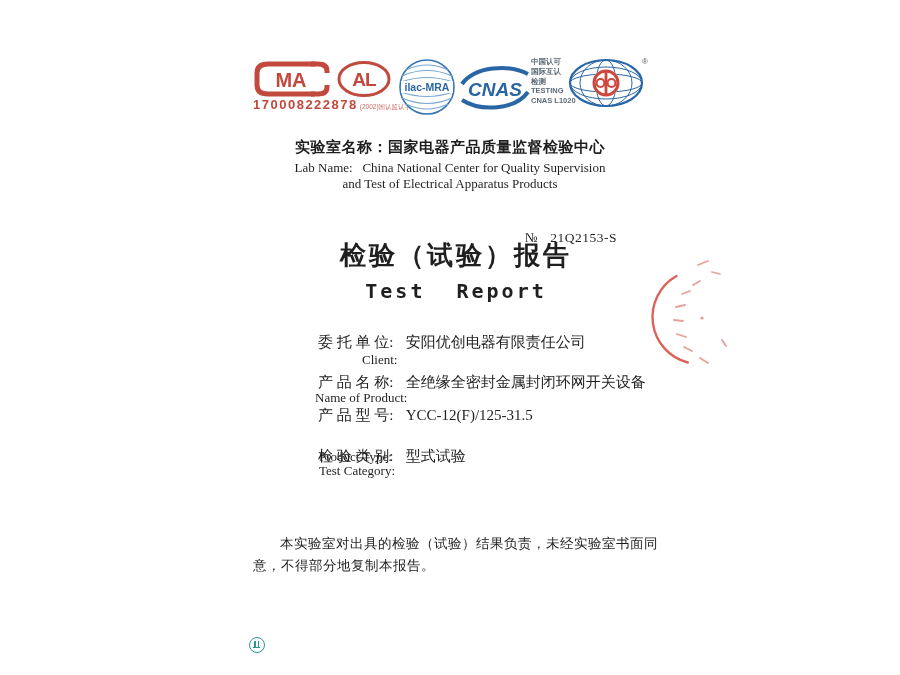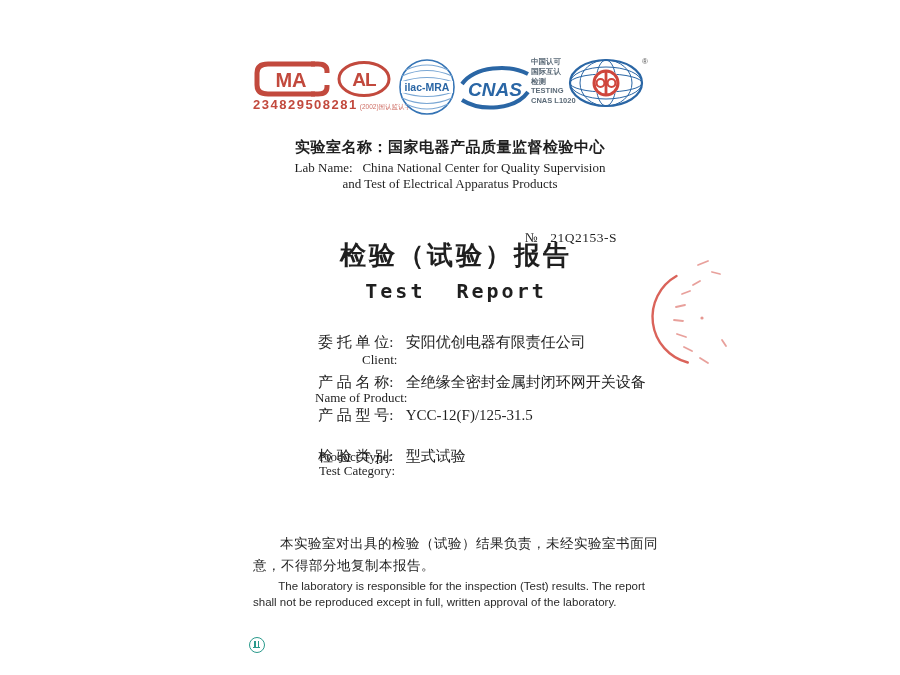--- a/index.html
+++ b/index.html
@@ -60,21 +60,21 @@
 <div class="page">
 
   <svg class="logo" style="left:253px; top:60px;" width="78" height="38" viewBox="0 0 78 38">
     <path d="M62,4 H15 Q4,4 4,13 V25 Q4,34 15,34 H62" fill="none" stroke="#c2493d" stroke-width="5"></path>
     <path d="M58,4 H65 Q74,4 74,11 V13" fill="none" stroke="#c2493d" stroke-width="5"></path>
     <path d="M58,34 H65 Q74,34 74,27 V25" fill="none" stroke="#c2493d" stroke-width="5"></path>
     <text x="38" y="27" text-anchor="middle" font-family="Liberation Sans, sans-serif" font-size="20" font-weight="bold" fill="#c2493d">MA</text>
   </svg>
 
   <div class="cma-number">
-    <span>234829508281</span><span class="cma-note">(2002)国认监认字325号</span>
+    <span>170008222878</span><span class="cma-note">(2002)国认监认字325号</span>
   </div>
 
   <svg class="logo" style="left:336px; top:60px;" width="56" height="38" viewBox="0 0 56 38">
     <ellipse cx="28" cy="19" rx="25" ry="16.5" fill="none" stroke="#c2493d" stroke-width="3"></ellipse>
     <text x="28" y="26" text-anchor="middle" font-family="Liberation Sans, sans-serif" font-size="19" font-weight="bold" fill="#c2493d" letter-spacing="-1">AL</text>
   </svg>
 
   <svg class="logo" style="left:398px; top:58px;" width="58" height="58" viewBox="0 0 58 58">
     <circle cx="29" cy="29" r="27" fill="#fff" stroke="#3574b5" stroke-width="1.6"></circle>
     <g fill="none" stroke="#7aa7d4" stroke-width="1.2">
@@ -173,21 +173,20 @@
   </div>
   <div class="f-en" style="left:319px; top:449px;">Product Type:</div>
 
   <div class="f-cn" style="left:318px; top:447px;">
     <span class="lbl">检 验 类 别:</span>
     <span class="val">型式试验</span>
   </div>
   <div class="f-en" style="left:319px; top:463px;">Test Category:</div>
 
   <div class="foot-cn">本实验室对出具的检验（试验）结果负责，未经实验室书面同意，不得部分地复制本报告。</div>
-  <div class="foot-en">The laboratory is responsible for the inspection (Test) results. The report shall not be reproduced except in full, written approval of the laboratory.</div>
 
   <div class="stamp">
     <i class="v1"></i>
       <i class="v2"></i>
       <i class="h1"></i>
   </div>
 
 </div>
 
 </body></html>

